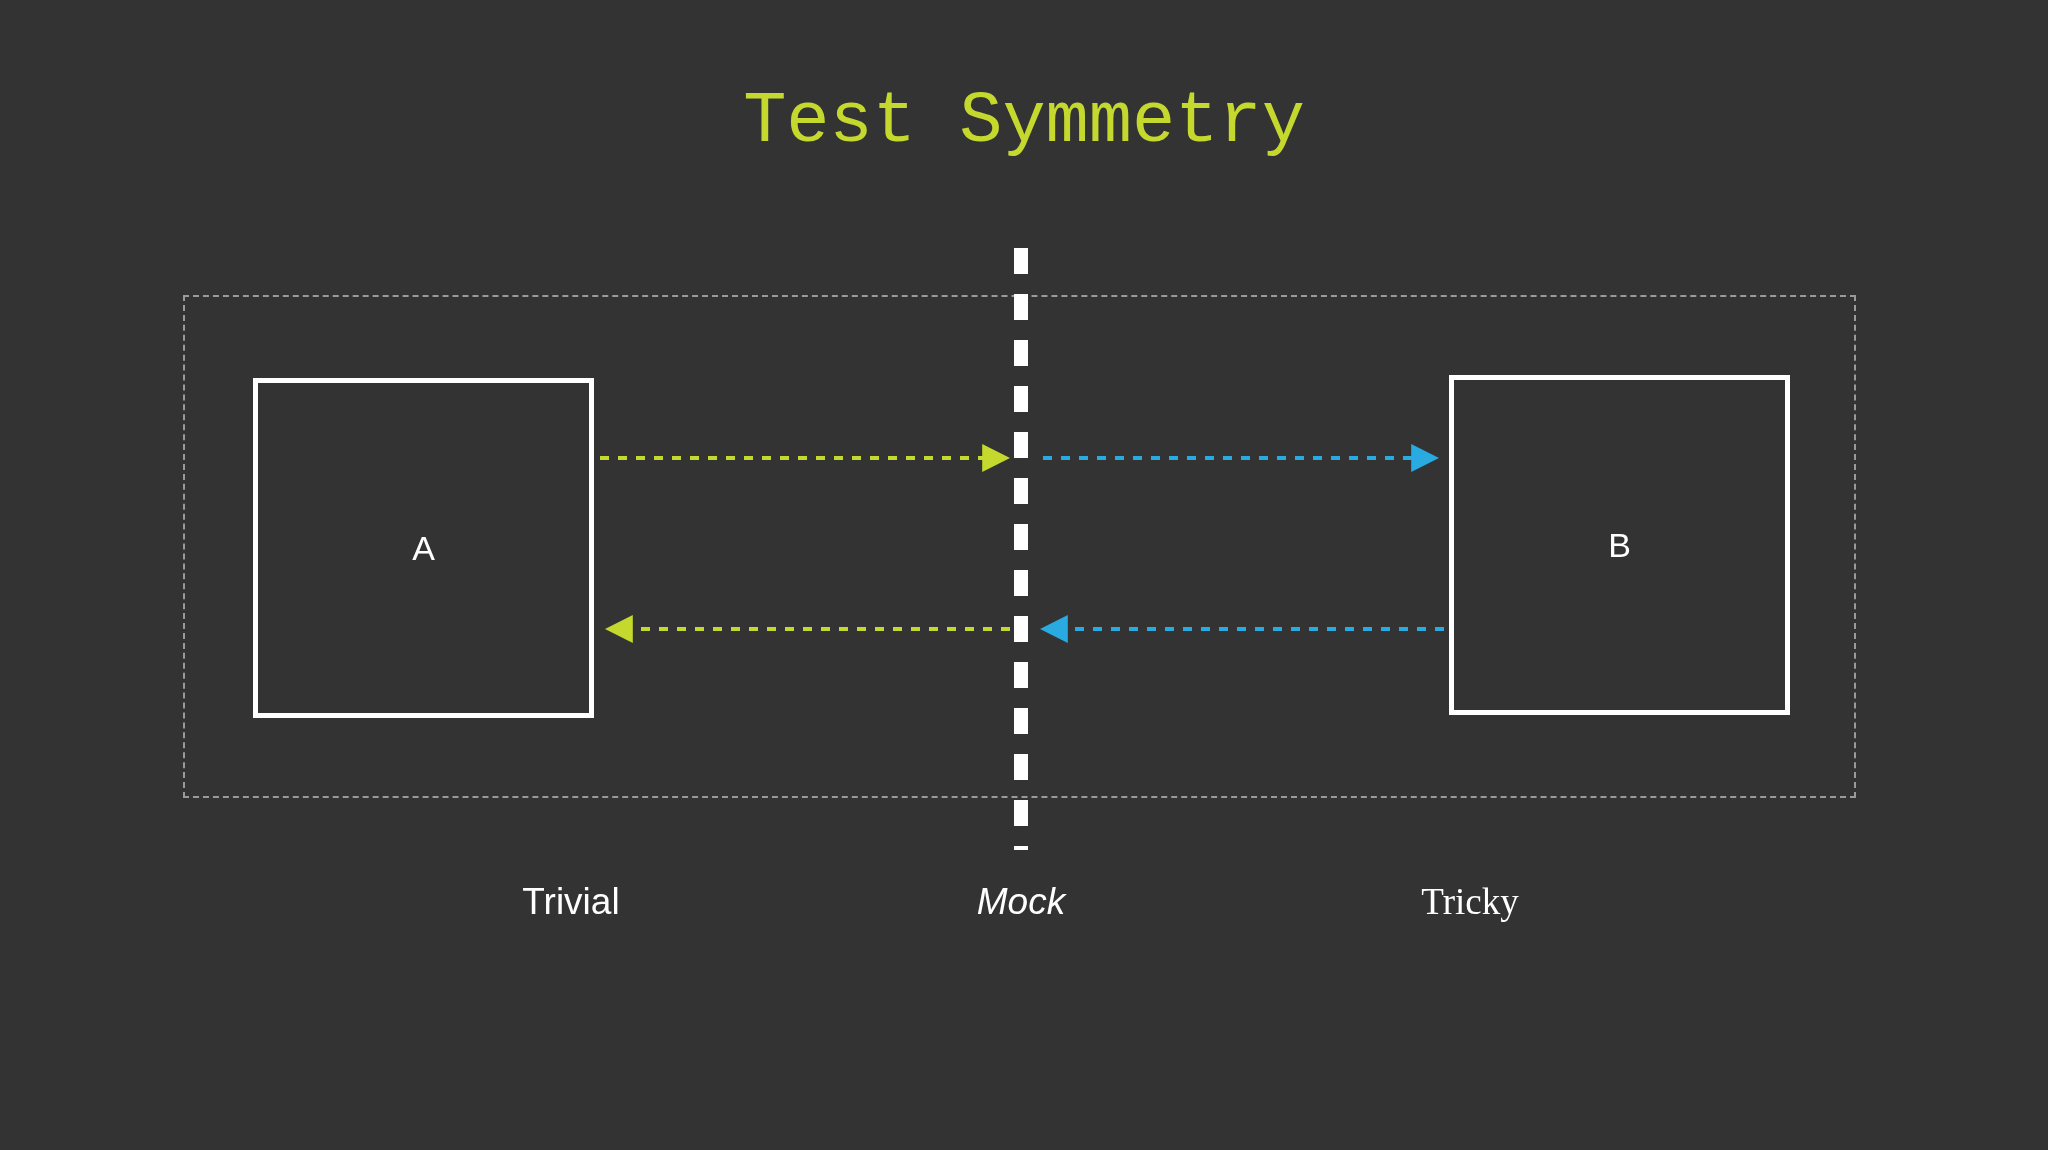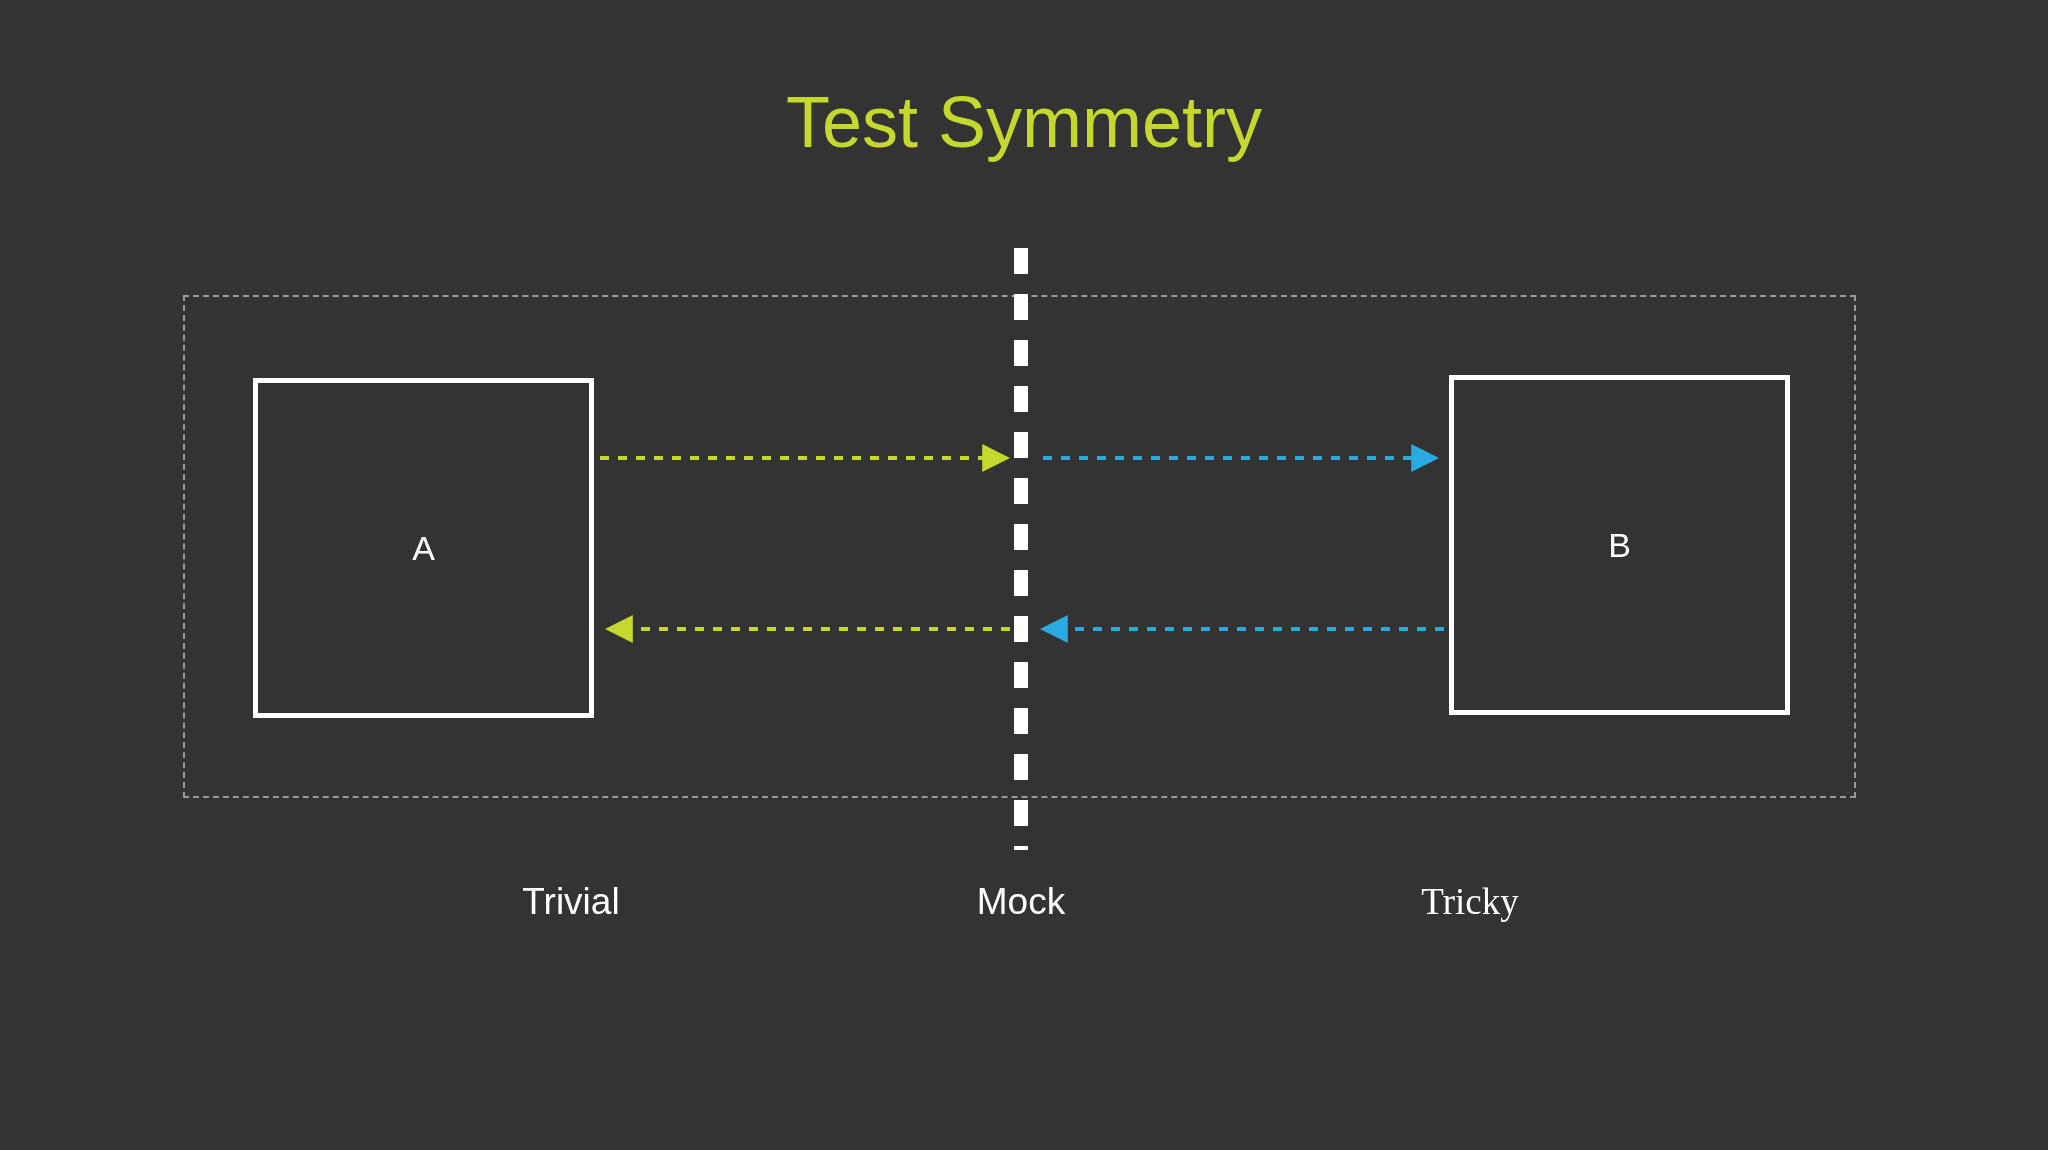--- a/index.html
+++ b/index.html
@@ -24,20 +24,21 @@
     left: 0;
     top: 86px;
     width: 2048px;
     text-align: center;
     font-size: 72px;
     line-height: 1.0;
     font-weight: 400;
     color: #c4d82e;
     letter-spacing: 0px;
     white-space: nowrap;
+    font-family: Liberation Mono, monospace;
   }
 
   
   #region {
     position: absolute;
     left: 183px;
     top: 295px;
     width: 1673px;
     height: 503px;
     border: 2px dashed #9a9a9a;
@@ -98,21 +99,21 @@
     position: absolute;
     top: 880px;
     text-align: center;
     color: #ffffff;
     font-size: 37px;
     line-height: 1.2;
     white-space: nowrap;
     transform: translateX(-50%);
   }
   #caption-trivial { left: 571px; }
-  #caption-mock    { left: 1021px; }
+  #caption-mock    { left: 1021px; font-style: italic; }
   #caption-tricky  { left: 1470px; font-family: Liberation Serif, serif; }
 </style>
 </head>
 <body>
 
 <div id="stage">
 
   <div id="title">Test Symmetry</div>
 
   <div id="region"></div>

